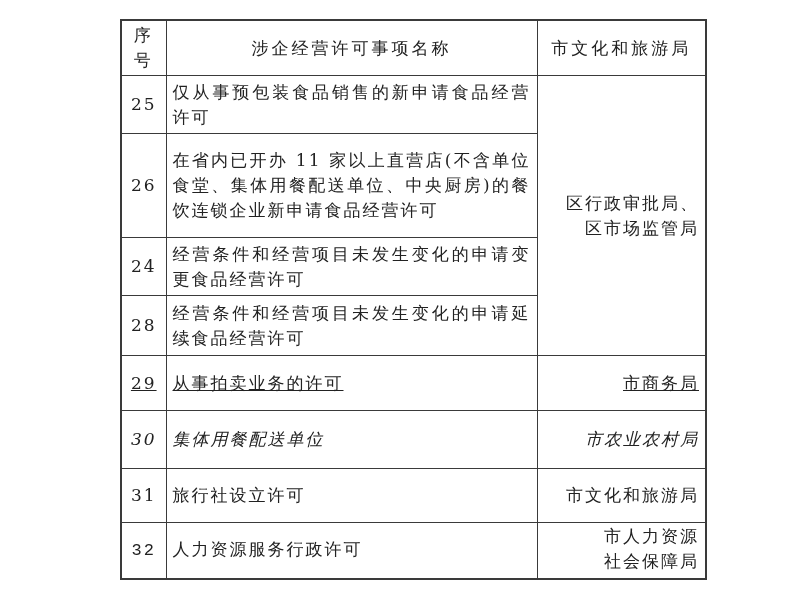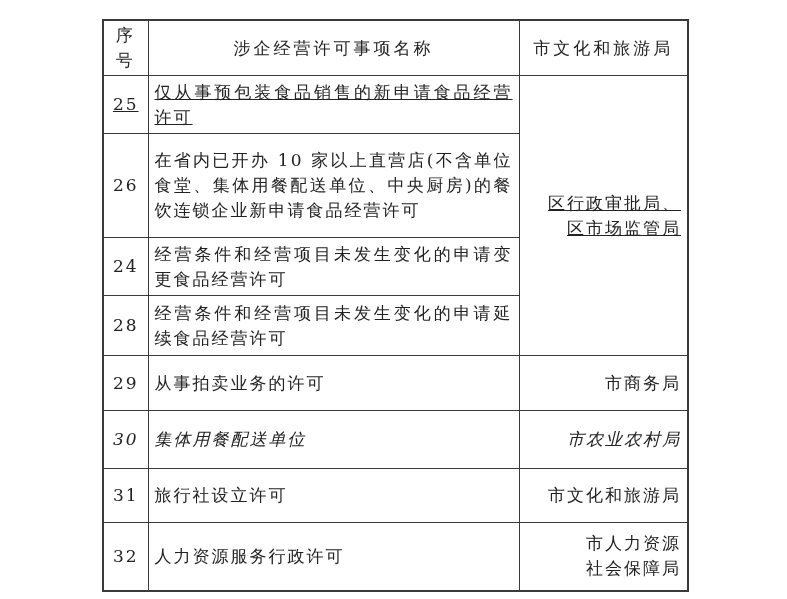--- a/index.html
+++ b/index.html
@@ -12,21 +12,21 @@
   }
   .page {
     position: relative;
     width: 787px;
     height: 599px;
     font-family: "DejaVu Serif", "Liberation Serif", serif;
     color: #222222;
   }
   table.license-table {
     position: absolute;
-    left: 102px;
+    left: 120px;
     top: 19px;
     width: 585px;
     border-collapse: collapse;
     table-layout: fixed;
     border: 2px solid #3a3a3a;
   }
   table.license-table th,
   table.license-table td {
     border: 1px solid #3a3a3a;
     font-size: 17px;
@@ -51,28 +51,28 @@
     text-justify: inter-character;
     padding-left: 7px;
     padding-right: 6px;
   }
   td.dept-cell {
     text-align: right;
     white-space: pre-line;
     letter-spacing: 2px;
   }
   tr.h-header { height: 35px; }
-  tr.h25 { height: 58px; text-decoration: underline; }
+  tr.h25 { height: 58px; }
   tr.h26 { height: 104px; }
   tr.h27 { height: 58px; }
   tr.h28 { height: 60px; }
-  tr.h29 { height: 55px; }
+  tr.h29 { height: 55px; text-decoration: underline; }
   tr.h30 { height: 58px; font-style: italic; }
   tr.h31 { height: 54px; padding-left: 32px; }
-  tr.h32 { height: 68px; }
+  tr.h32 { height: 56px; font-family: Liberation Mono, monospace; }
 </style>
 </head>
 <body>
 
 <div class="page">
   <table class="license-table">
     <colgroup>
       <col style="width:45px">
       <col style="width:371px">
       <col style="width:169px">
@@ -86,21 +86,21 @@
     </thead>
     <tbody>
       <tr class="h25">
         <td class="no-cell">25</td>
         <td class="name-cell">仅从事预包装食品销售的新申请食品经营许可</td>
         <td class="dept-cell" rowspan="4">区行政审批局、
 区市场监管局</td>
       </tr>
       <tr class="h26">
         <td class="no-cell">26</td>
-        <td class="name-cell">在省内已开办 10 家以上直营店(不含单位食堂、集体用餐配送单位、中央厨房)的餐饮连锁企业新申请食品经营许可</td>
+        <td class="name-cell">在省内已开办 11 家以上直营店(不含单位食堂、集体用餐配送单位、中央厨房)的餐饮连锁企业新申请食品经营许可</td>
       </tr>
       <tr class="h27">
         <td class="no-cell">24</td>
         <td class="name-cell">经营条件和经营项目未发生变化的申请变更食品经营许可</td>
       </tr>
       <tr class="h28">
         <td class="no-cell">28</td>
         <td class="name-cell">经营条件和经营项目未发生变化的申请延续食品经营许可</td>
       </tr>
       <tr class="h29">

